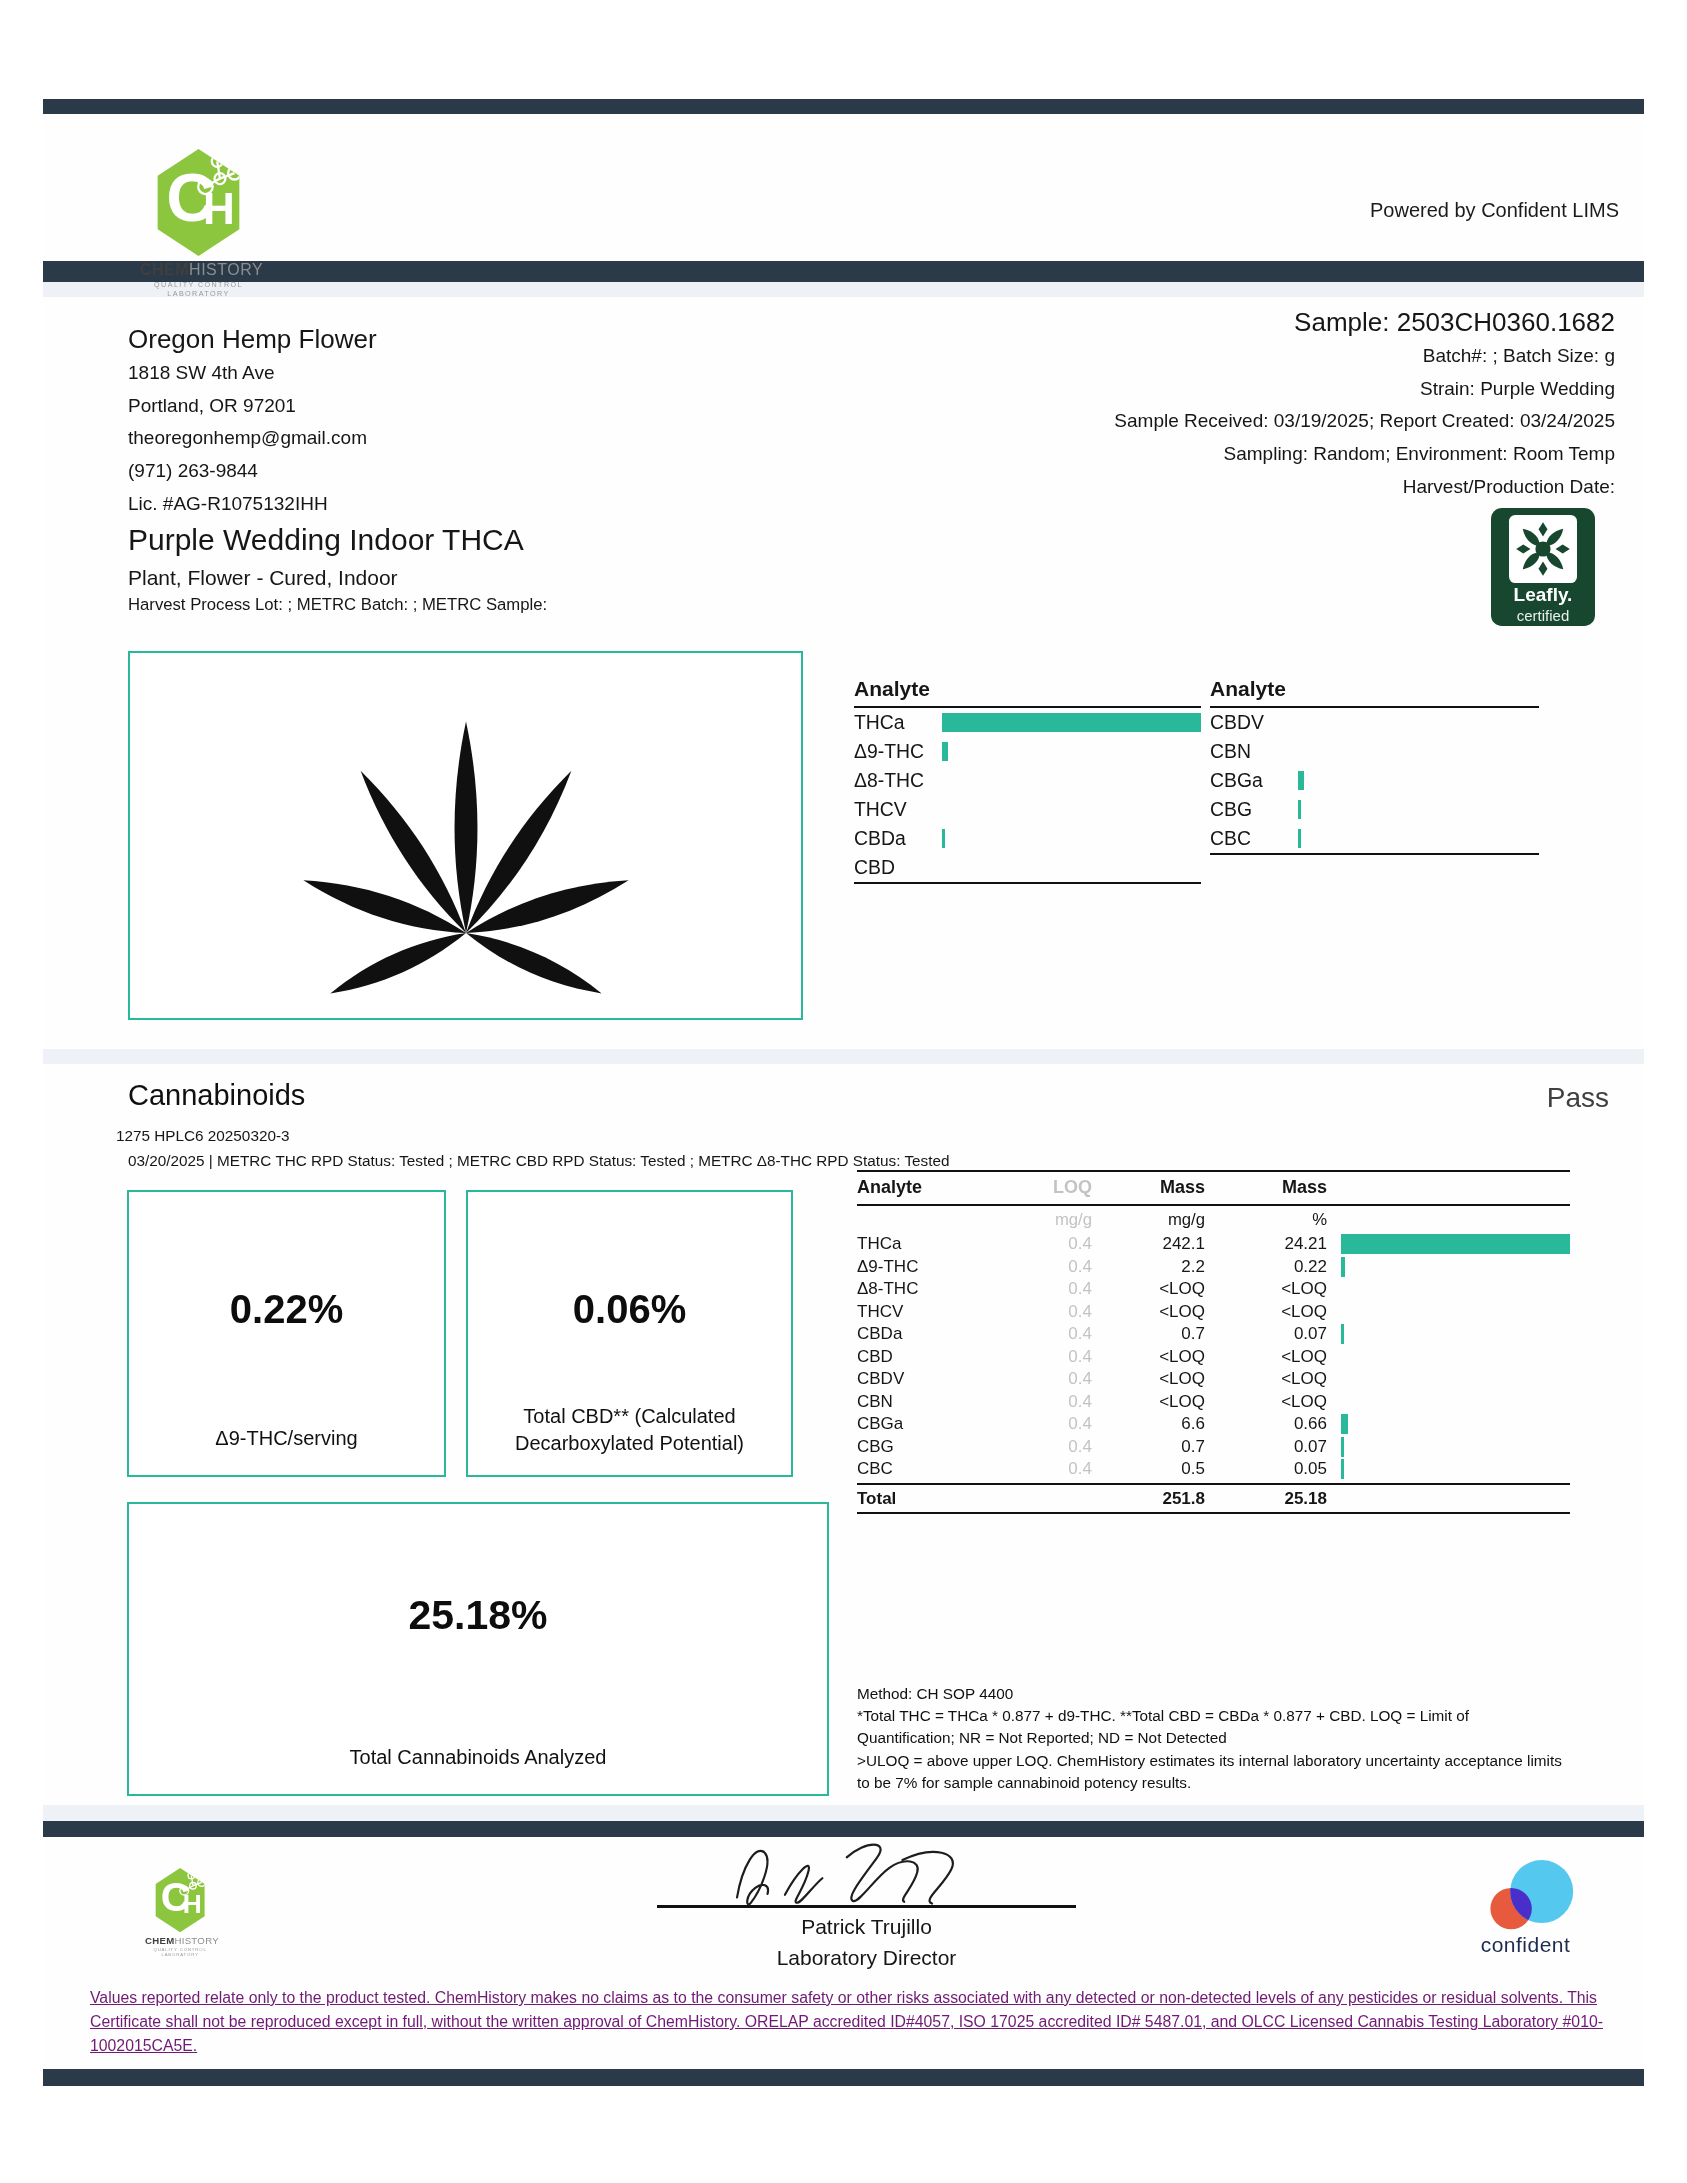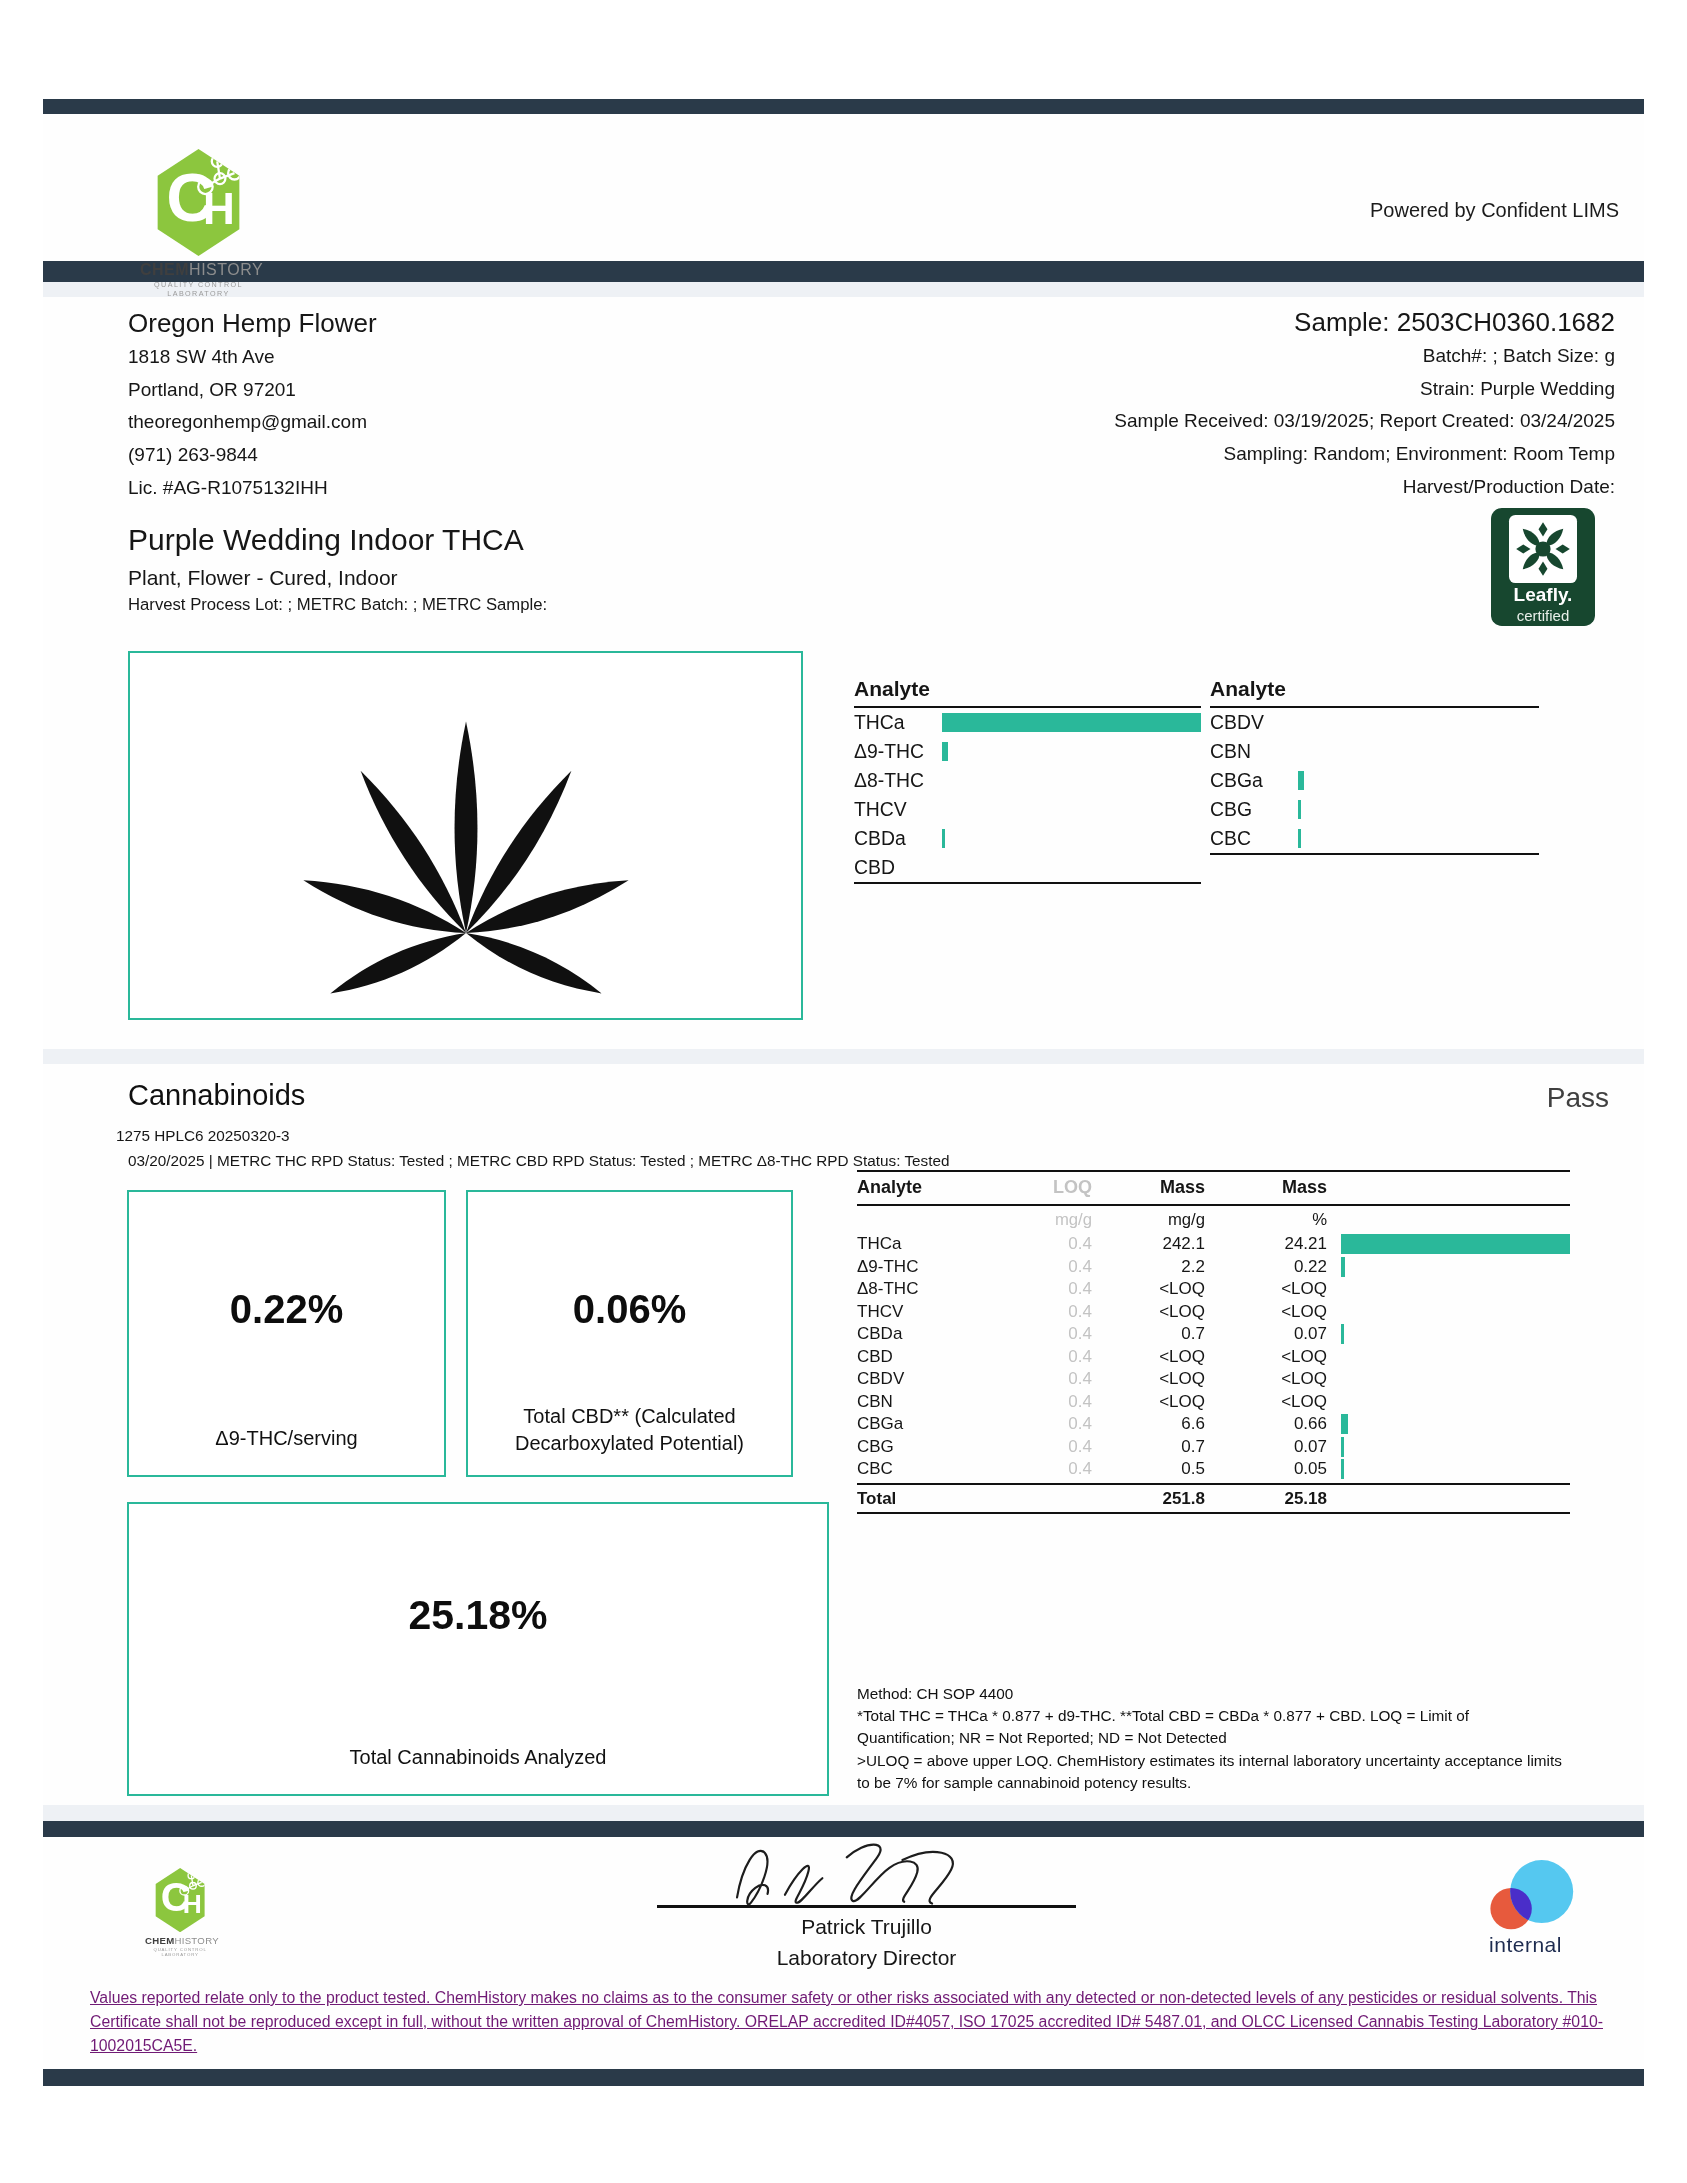--- a/index.html
+++ b/index.html
@@ -19,21 +19,21 @@
   .chname{font-size:16px;margin-top:4.5px;color:#4a4a4a;letter-spacing:0.5px;}
   .chname b{font-weight:700;color:#3f3f3f;}
   .chname span{color:#8d8d8d;font-weight:400;}
   .chtag{font-size:7.2px;letter-spacing:1.4px;color:#9a9a9a;margin-top:1.8px;}
   .title-wrap{position:absolute;left:405px;top:158px;width:878px;text-align:center;}
   .coa-title{font-size:48px;font-weight:500;color:#111;line-height:1.05;}
   .coa-sub{font-size:21px;font-weight:700;color:#111;margin-top:4.5px;}
   .powered{position:absolute;right:68px;top:199px;font-size:20px;color:#1b1b1b;}
 
   
-  .client{position:absolute;left:128px;top:306px;}
+  .client{position:absolute;left:128px;top:322px;}
   .client .nm{font-size:26px;line-height:1.35;}
   .client .ln{font-size:19px;line-height:1.72;}
   .sample{position:absolute;right:72px;top:305px;text-align:right;}
   .sample .nm{font-size:26px;line-height:1.35;}
   .sample .ln{font-size:19px;line-height:1.72;}
 
   
   .product{position:absolute;left:128px;top:523px;}
   .p-name{font-size:30px;}
   .p-type{font-size:21px;margin-top:9px;}
@@ -452,19 +452,19 @@
     <svg width="135" height="77" viewBox="0 0 300 170">
       <defs>
           <clipPath id="oclip">
             <circle cx="118" cy="112" r="46"></circle>
           </clipPath>
         </defs>
       <circle cx="118" cy="112" r="46" fill="#e75a3d"></circle>
       <circle cx="186" cy="74" r="70" fill="#55c8f0"></circle>
       <circle cx="186" cy="74" r="70" fill="#4a2ec9" clip-path="url(#oclip)"></circle>
     </svg>
-    <div class="conf-word">internal</div>
+    <div class="conf-word">confident</div>
   </div>
 
   <div class="disc">Values reported relate only to the product tested. ChemHistory makes no claims as to the consumer safety or other risks associated with any detected or non-detected levels of any pesticides or residual solvents. This Certificate shall not be reproduced except in full, without the written approval of ChemHistory.  ORELAP accredited ID#4057, ISO 17025 accredited ID# 5487.01, and OLCC Licensed Cannabis Testing Laboratory #010-1002015CA5E.</div>
 
 </div>
 
 
 </body></html>

